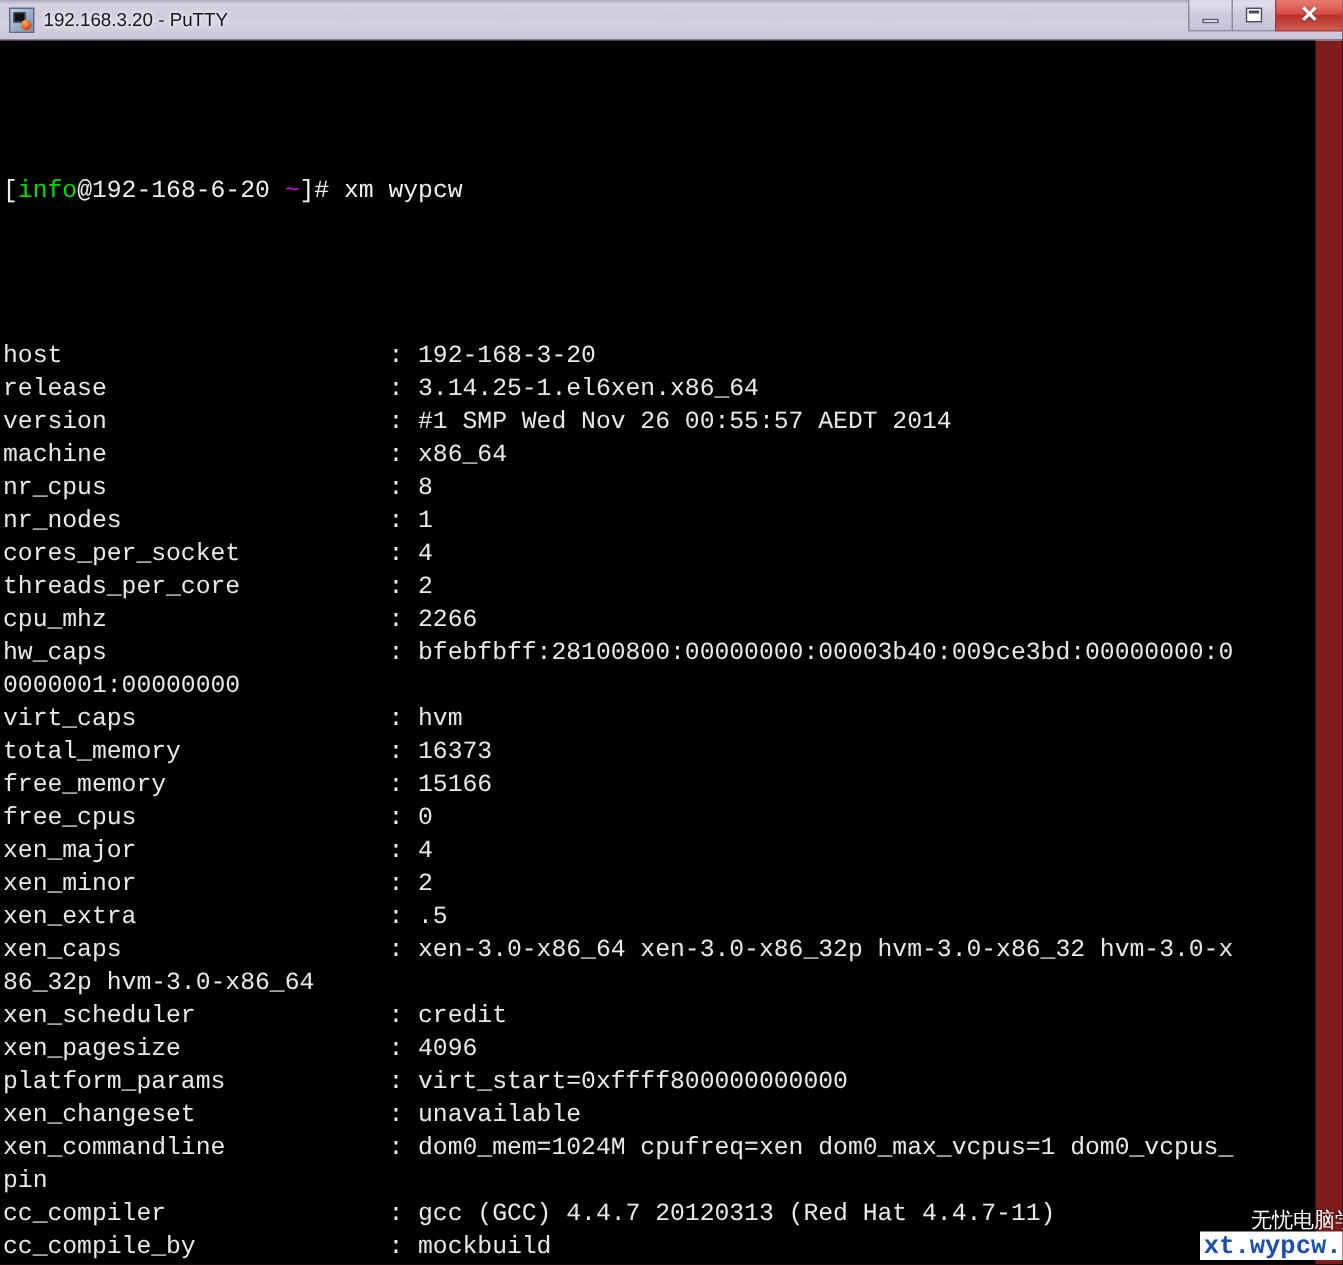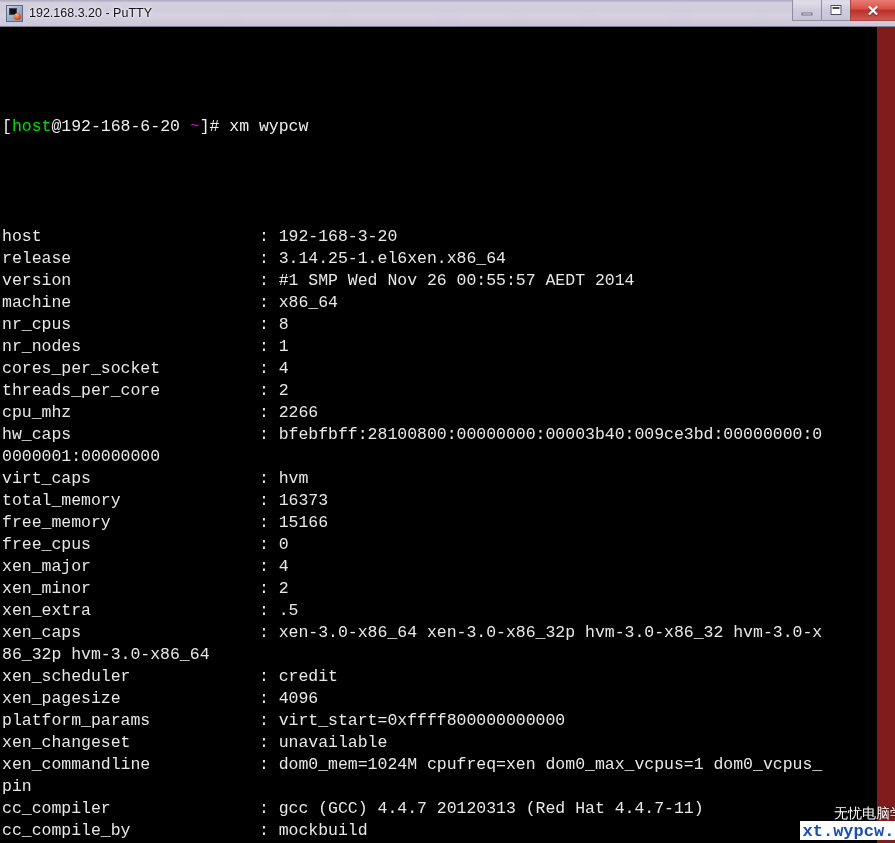--- a/index.html
+++ b/index.html
@@ -301,21 +301,21 @@
       <div class="winbtn close">
         <span class="glyph g-close">✕</span>
       </div>
     </div>
   </div>
 
   <div id="terminal">
     <div id="screen">
 
       
-      <div class="row"><span class="c-white">[</span><span class="c-green">host</span><span class="c-white">@</span><span class="c-white">192-168-6-20</span><span class="c-white"> </span><span class="c-magenta">~</span><span class="c-white">]#</span><span class="c-white"> xm wypcw</span></div>
+      <div class="row"><span class="c-white">[</span><span class="c-green">info</span><span class="c-white">@</span><span class="c-white">192-168-6-20</span><span class="c-white"> </span><span class="c-magenta">~</span><span class="c-white">]#</span><span class="c-white"> xm wypcw</span></div>
 
       
       <div id="info-output"><div class="row">host                      : 192-168-3-20</div><div class="row">release                   : 3.14.25-1.el6xen.x86_64</div><div class="row">version                   : #1 SMP Wed Nov 26 00:55:57 AEDT 2014</div><div class="row">machine                   : x86_64</div><div class="row">nr_cpus                   : 8</div><div class="row">nr_nodes                  : 1</div><div class="row">cores_per_socket          : 4</div><div class="row">threads_per_core          : 2</div><div class="row">cpu_mhz                   : 2266</div><div class="row">hw_caps                   : bfebfbff:28100800:00000000:00003b40:009ce3bd:00000000:0</div><div class="row">0000001:00000000</div><div class="row">virt_caps                 : hvm</div><div class="row">total_memory              : 16373</div><div class="row">free_memory               : 15166</div><div class="row">free_cpus                 : 0</div><div class="row">xen_major                 : 4</div><div class="row">xen_minor                 : 2</div><div class="row">xen_extra                 : .5</div><div class="row">xen_caps                  : xen-3.0-x86_64 xen-3.0-x86_32p hvm-3.0-x86_32 hvm-3.0-x</div><div class="row">86_32p hvm-3.0-x86_64</div><div class="row">xen_scheduler             : credit</div><div class="row">xen_pagesize              : 4096</div><div class="row">platform_params           : virt_start=0xffff800000000000</div><div class="row">xen_changeset             : unavailable</div><div class="row">xen_commandline           : dom0_mem=1024M cpufreq=xen dom0_max_vcpus=1 dom0_vcpus_</div><div class="row">pin</div><div class="row">cc_compiler               : gcc (GCC) 4.4.7 20120313 (Red Hat 4.4.7-11)</div><div class="row">cc_compile_by             : mockbuild</div><div class="row">cc_compile_domain         : crc.id.au</div></div>
 
       
       
 
       
       
       

